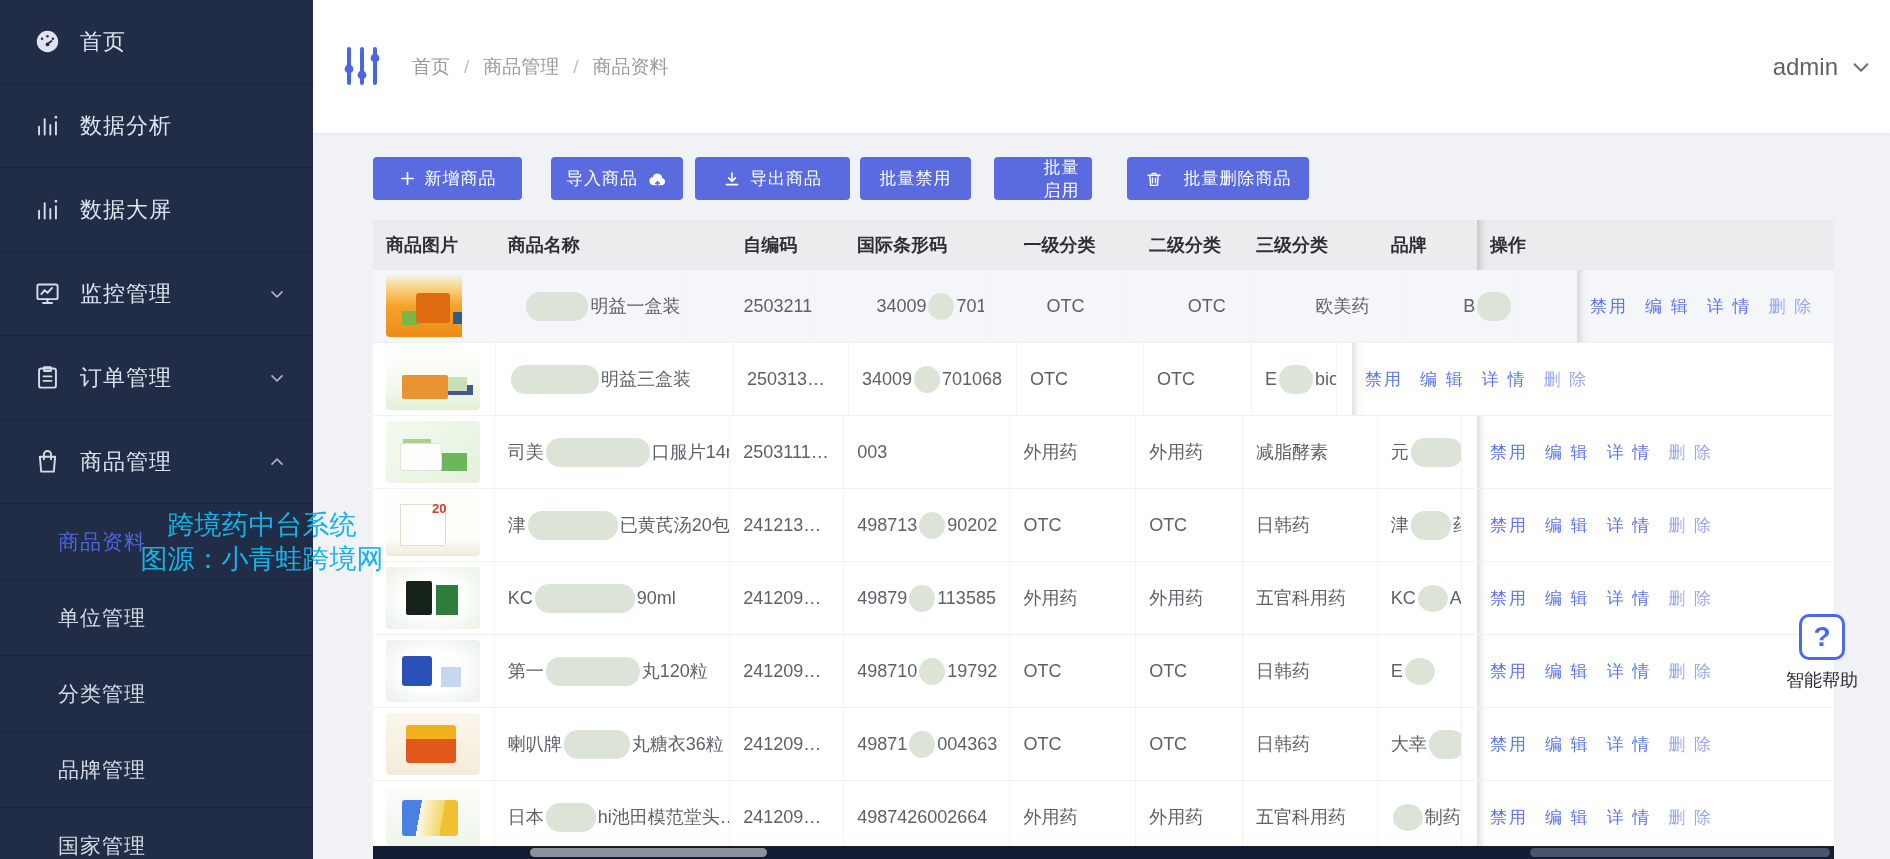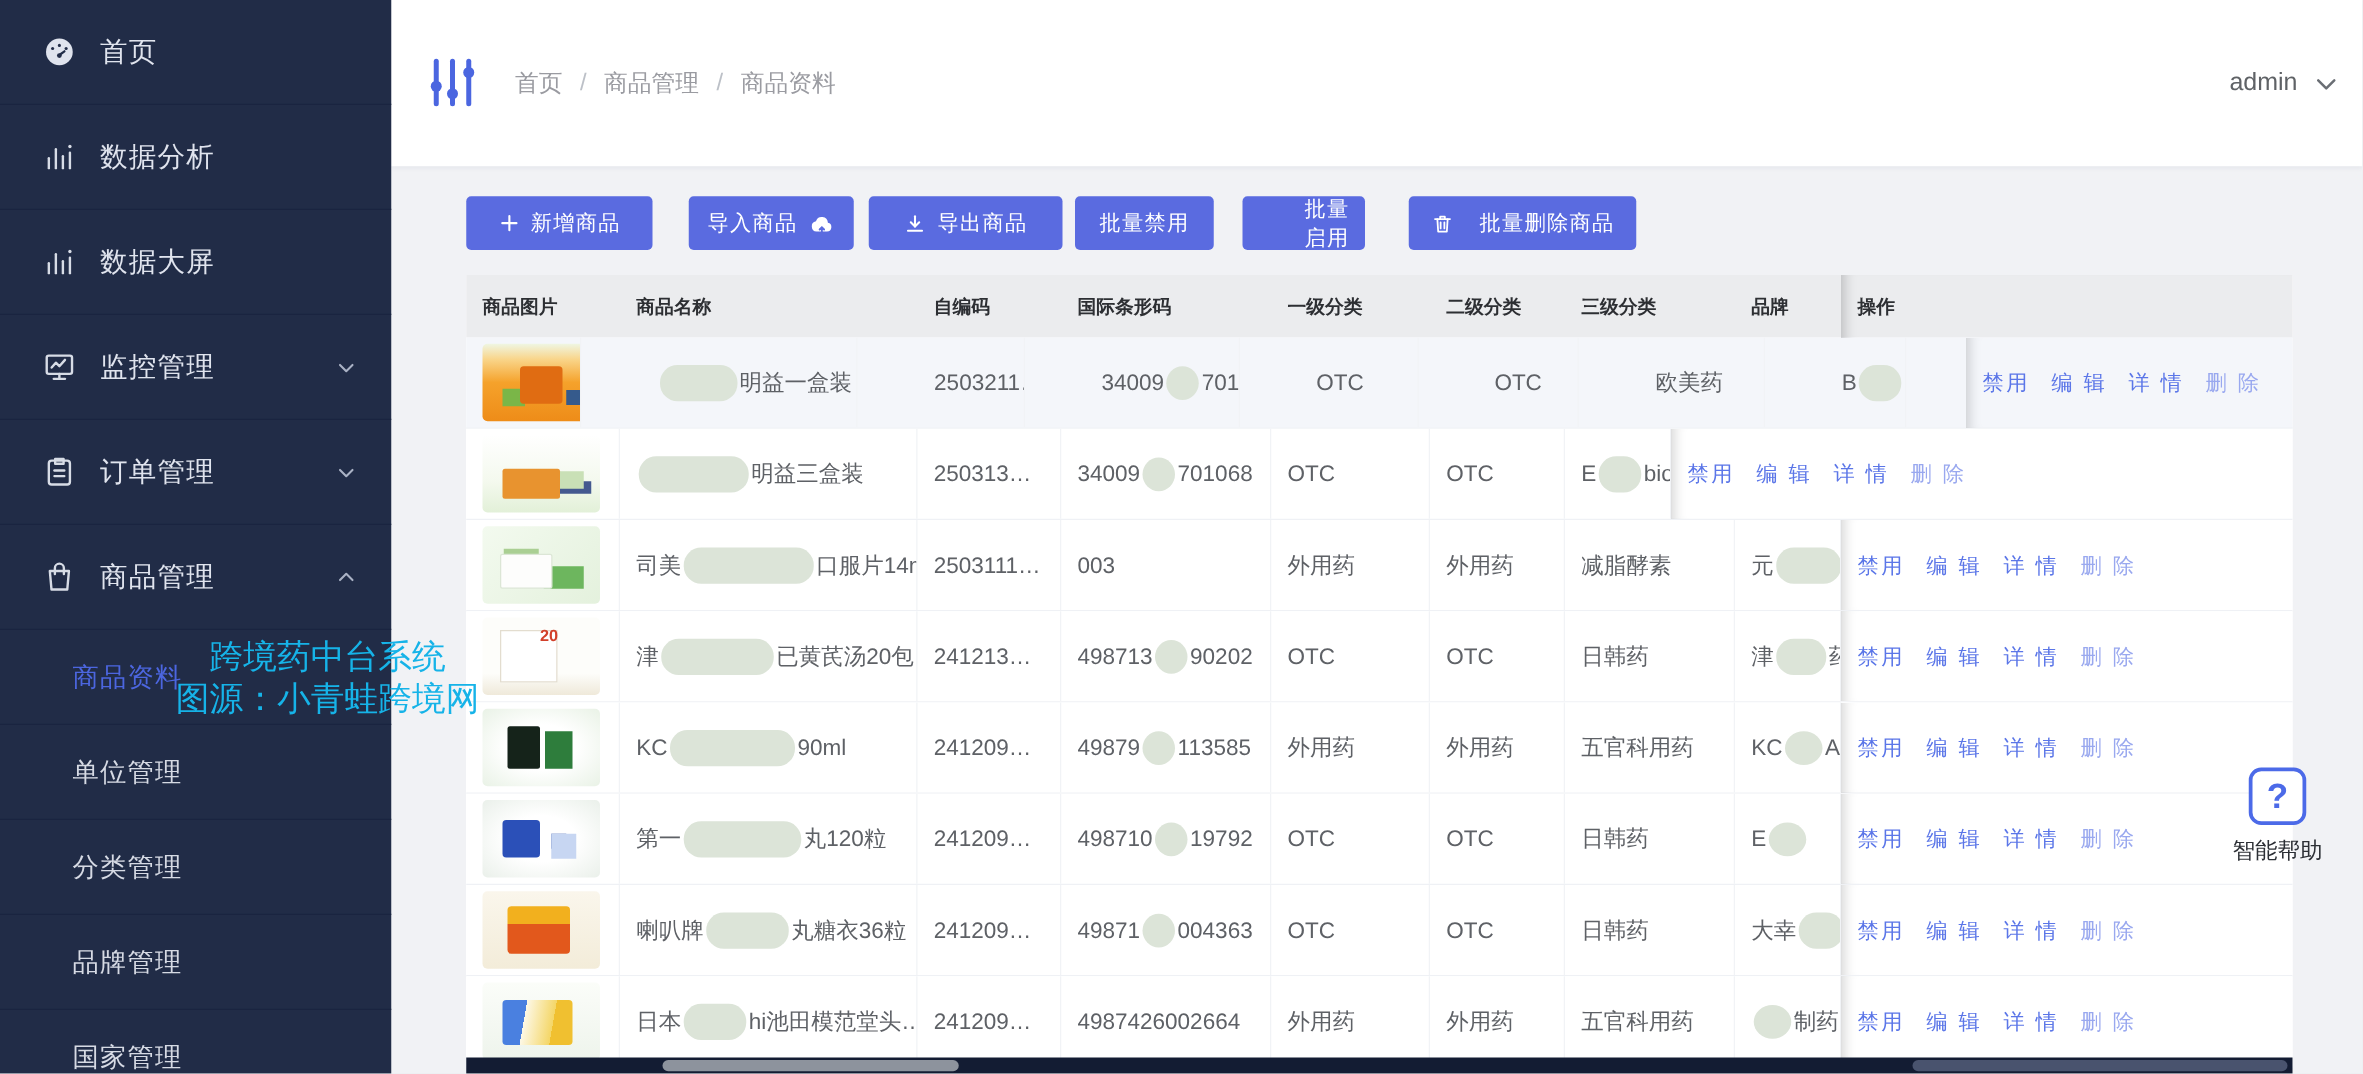--- a/index.html
+++ b/index.html
@@ -17,48 +17,48 @@
   .sb-sub.active{color:#4c66e0;}
   
   .header{position:absolute;left:313px;top:0;width:1577px;height:133px;background:#fff;z-index:4;
           box-shadow:0 1px 4px rgba(20,40,80,.06);}
   .logo{position:absolute;left:29px;top:44px;}
   .breadcrumb{position:absolute;left:99px;top:0;height:133px;display:flex;align-items:center;
               font-size:19px;color:#9a9ba1;}
   .crumb{cursor:pointer;}
   .crumb-sep{margin:0 14px;color:#bcc0c7;}
   .user{position:absolute;right:18px;top:0;height:133px;display:flex;align-items:center;
-        font-size:20px;color:#5f6266;cursor:pointer;}
+        font-size:24px;color:#5f6266;cursor:pointer;}
   .user .uchev{margin-left:12px;display:flex;}
   
   .toolbar{position:absolute;left:373px;top:157px;display:flex;z-index:3;}
   .btn{height:43px;background:#5a6be0;color:#fff;border:none;border-radius:4px;font-size:17px;
        display:flex;align-items:center;justify-content:center;cursor:pointer;
        font-family:inherit;letter-spacing:1px;box-sizing:border-box;}
   .btn:nth-child(1){width:149px;margin-right:29px;}
   .btn:nth-child(2){width:132px;margin-right:12px;}
   .btn:nth-child(3){width:155px;margin-right:10px;}
   .btn:nth-child(4){width:111px;margin-right:23px;}
   .btn:nth-child(5){width:98px;margin-right:35px;padding-left:43px;}
   .btn:nth-child(6){width:182px;gap:12px;}
   .bicon{display:flex;margin-right:9px;}
   .bicon.after{margin:0 0 0 9px;}
   
   .table{position:absolute;left:373px;top:220px;width:1461px;background:#fff;z-index:2;}
   .thead{display:flex;height:50px;background:#ebecee;}
   .th{display:flex;align-items:center;height:100%;padding-left:13px;box-sizing:border-box;
-      font-size:15px;font-weight:bold;color:#2d2f33;}
+      font-size:18px;font-weight:bold;color:#2d2f33;}
   .th.c-op{box-shadow:inset 12px 0 10px -10px rgba(0,0,0,.22);}
   .trow{display:flex;height:73px;background:#fff;border-bottom:1px solid #eff1f5;box-sizing:border-box;}
   .trow.first{background:#f4f6fa;gap:48px;}
   .td{display:flex;align-items:center;padding-left:13px;box-sizing:border-box;
       border-right:1px solid #f1f3f6;font-size:18px;color:#5e6166;overflow:hidden;white-space:nowrap;}
   .td.c-op{border-right:none;box-shadow:inset 12px 0 10px -10px rgba(0,0,0,.18);}
   .c-img{width:123px;}.c-name{width:238px;}.c-code{width:115px;}.c-bar{width:168px;}
-  .c-cat1{width:127px;}.c-cat2{width:108px;}.c-cat3{width:136px;}.c-brand{width:85px;}.c-op{width:361px;}
+  .c-cat1{width:127px;}.c-cat2{width:108px;}.c-cat3{width:136px;}.c-brand{width:85px;}.c-op{width:361px;margin-left:15px;}
   .pt{flex:none;}
   .blob{display:inline-block;flex:none;height:29px;background:#dce4d8;border-radius:14px;margin:0 2px;}
   .blob.round{height:27px;border-radius:50%;}
   .op-link{color:#5b76e8;font-size:17px;margin-right:17px;cursor:pointer;letter-spacing:2px;flex:none;text-align:right;}
   .op-link.del{color:#99a8ef;}
   
   .pimg{width:94px;height:62px;border-radius:4px;position:relative;overflow:hidden;flex:none;}
   .pimg::after{content:"";position:absolute;}
   .img1{background:linear-gradient(180deg,#eff6e3 0%,#f9d58a 20%,#f5a22b 50%,#ee8c18 100%);}
   .img1::after{left:30px;top:18px;width:34px;height:30px;background:#e06c12;border-radius:3px;

